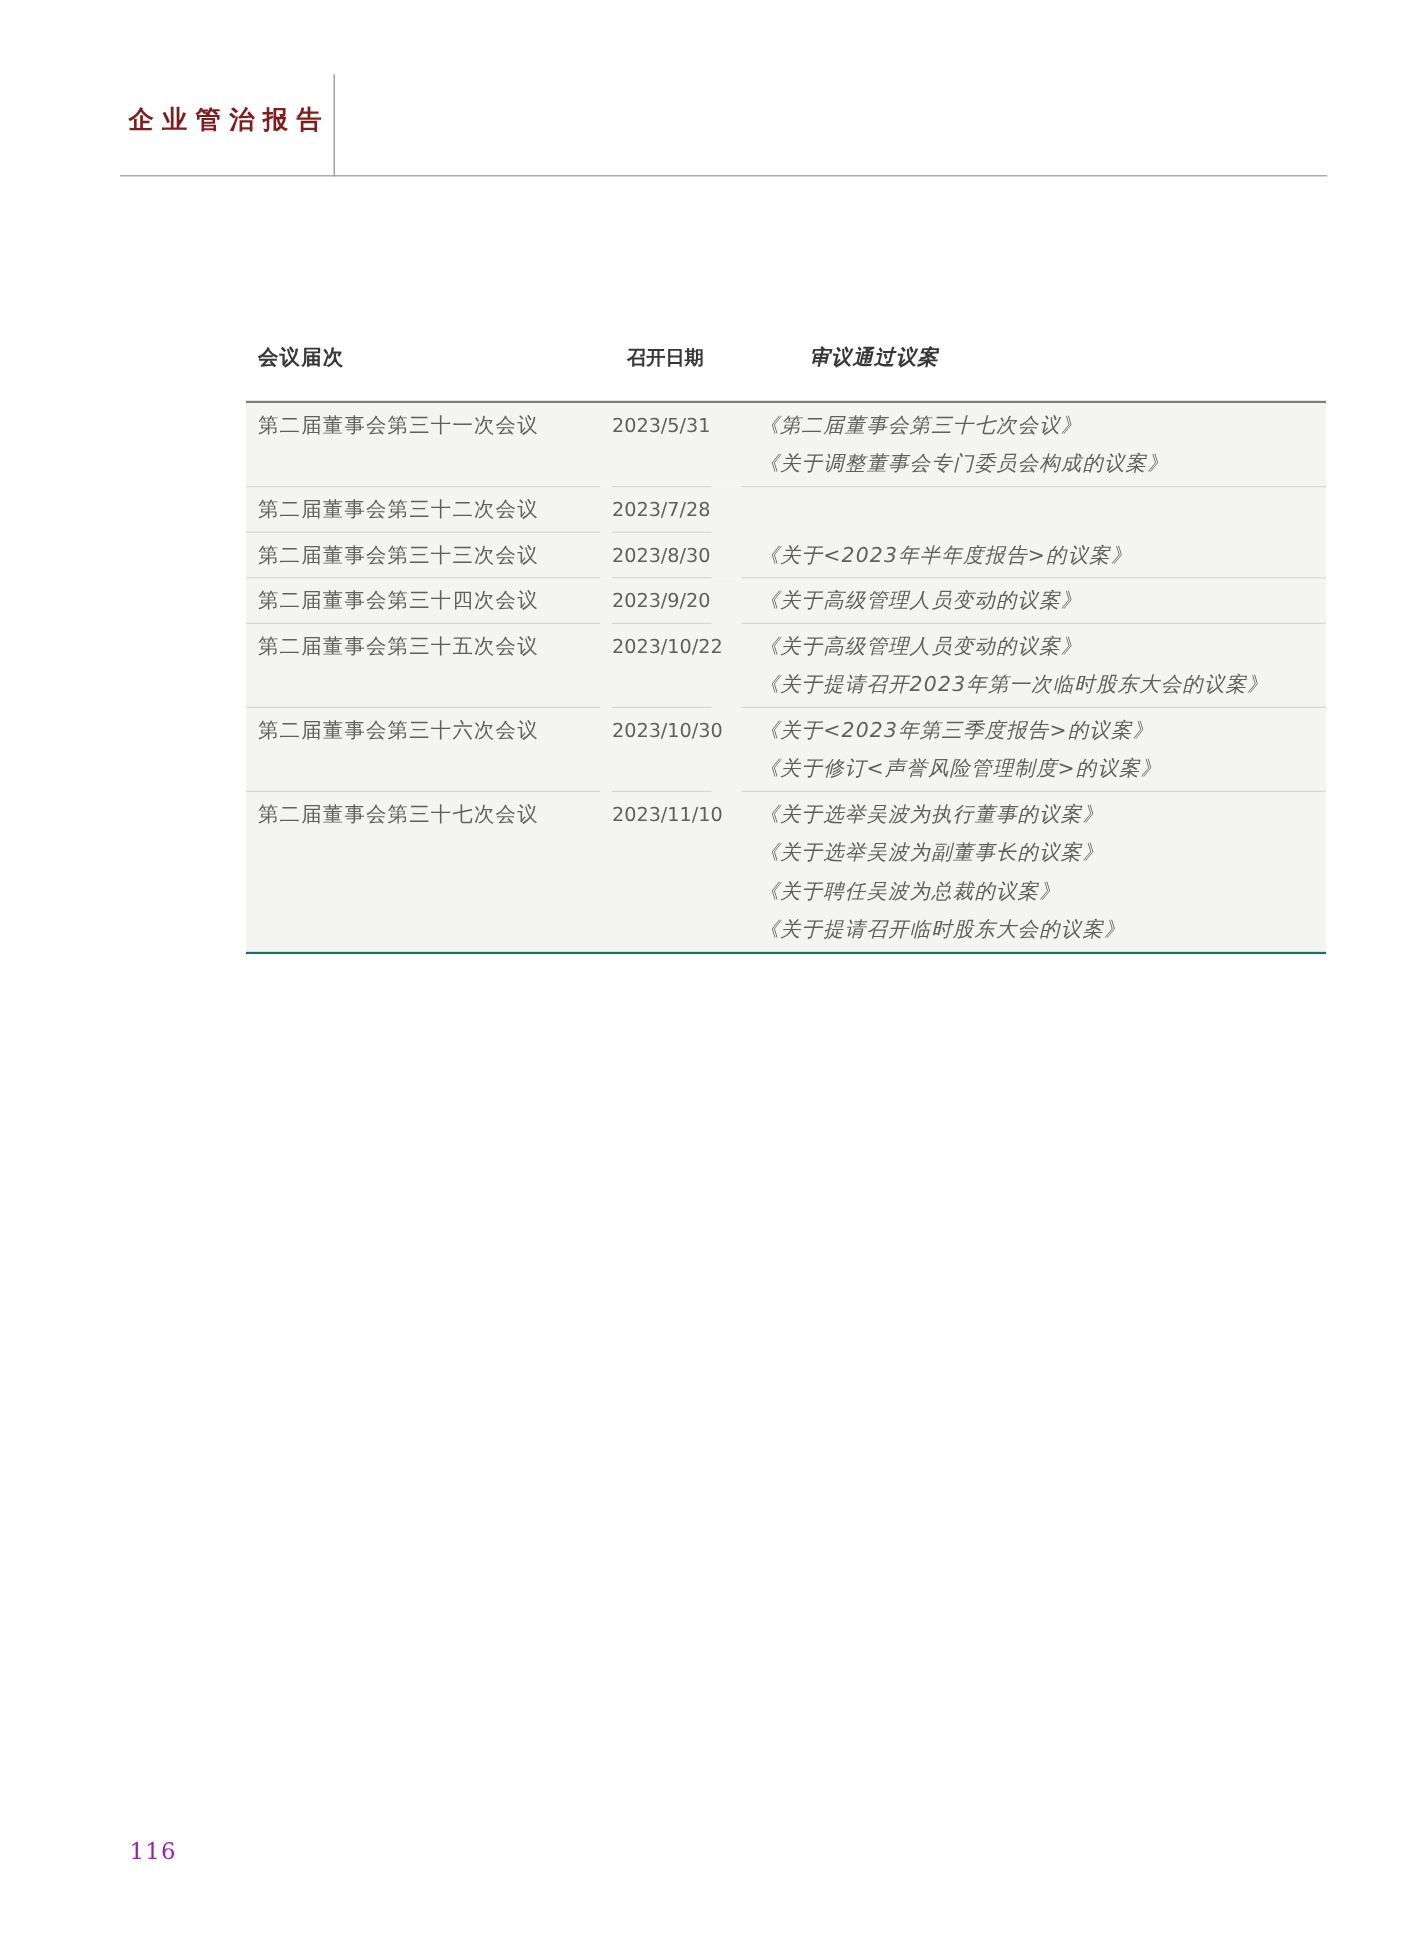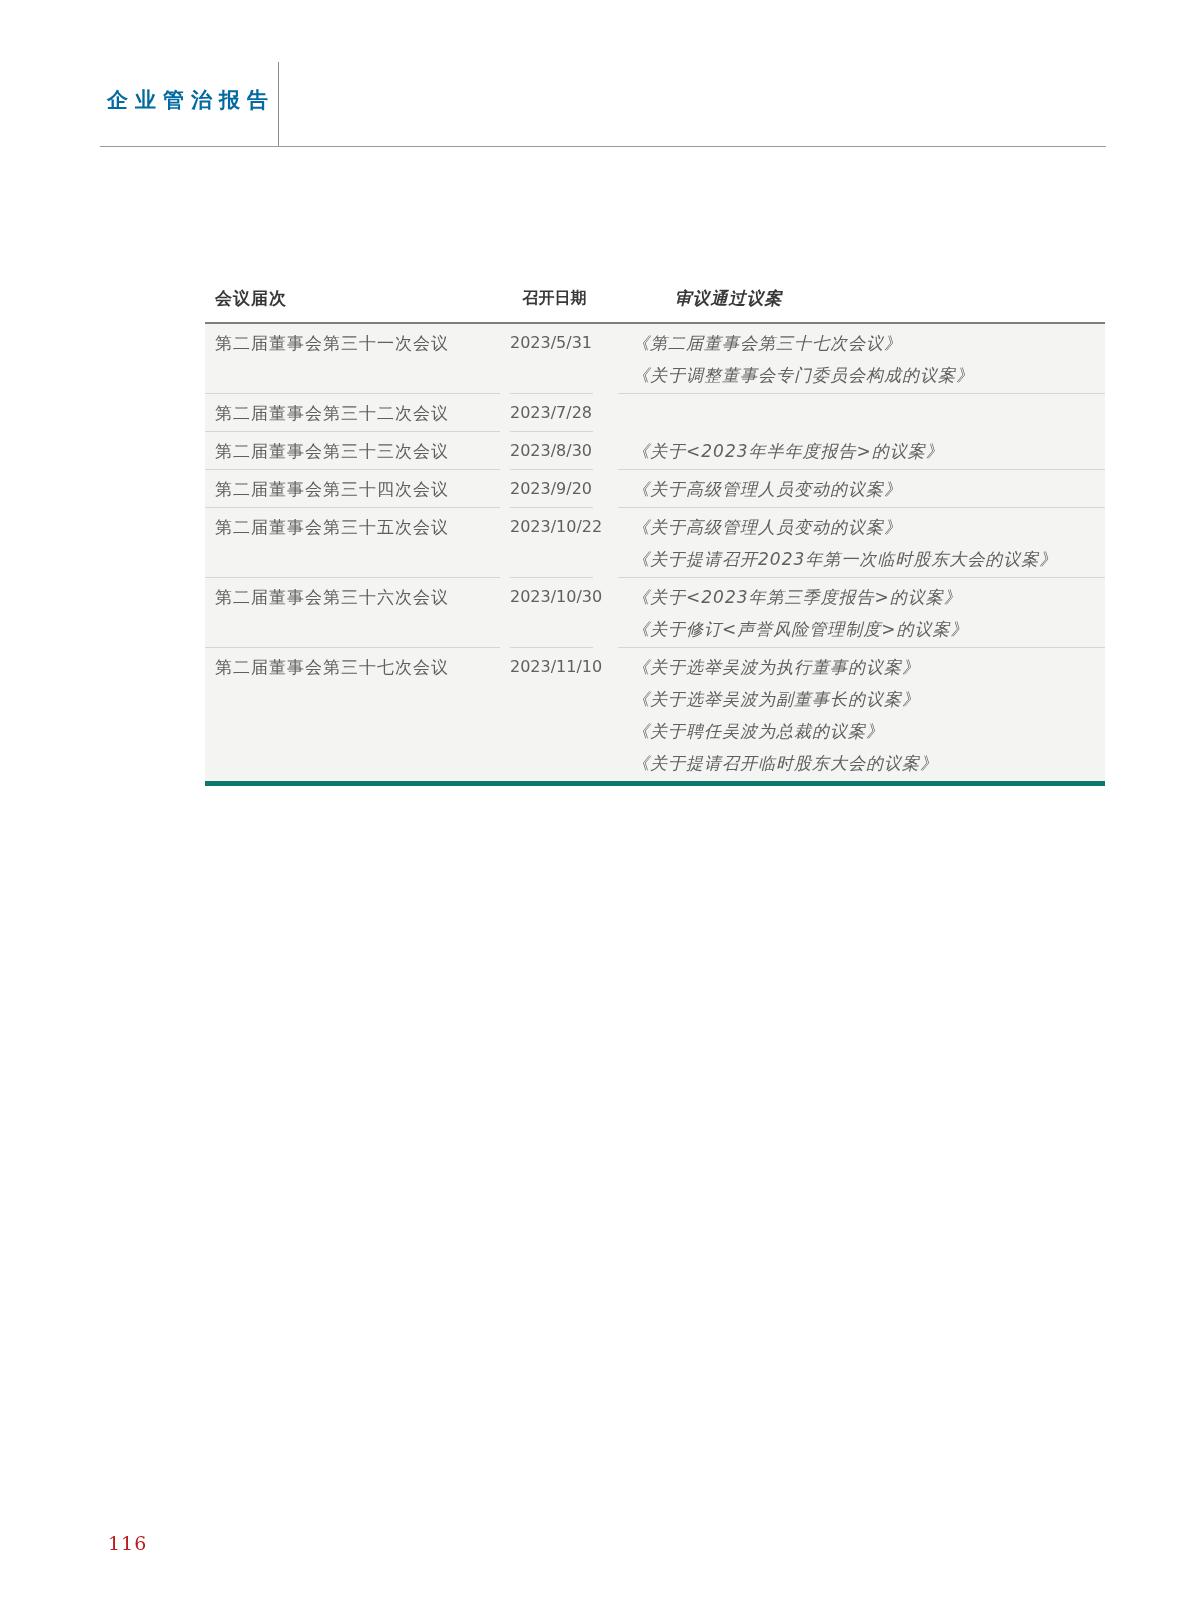--- a/index.html
+++ b/index.html
@@ -8,65 +8,65 @@
     width:1190px;height:1615px;
     background:#ffffff;
     margin:0 auto;
     font-family:"DejaVu Sans","Liberation Sans",sans-serif;
     overflow:hidden;
   }
   
   .doc-title{
     position:absolute;left:107px;top:86px;
     font-family:"DejaVu Serif","Liberation Serif",serif;
-    font-size:21px;color:#0369a1;letter-spacing:7px;
+    font-size:21px;color:#7f1d1d;letter-spacing:7px;
     font-weight:600;
   }
   .v-rule{
     position:absolute;left:278px;top:62px;
     width:1px;height:85px;background:#8c8c8c;
   }
   .h-rule{
     position:absolute;left:100px;top:146px;
     width:1006px;height:1px;background:#9a9a9a;
   }
   
   .meeting-table{
     position:absolute;left:205px;top:278px;width:900px;
     font-size:17px;letter-spacing:1px;color:#5f5f5f;
   }
   .thead{
     display:flex;
-    padding:8px 0 12px 0;
+    padding:8px 0 24px 0;
     line-height:24px;
     font-weight:bold;color:#383838;gap:20px;
   }
   .head-rule{height:2px;background:#7d7d7d;}
-  .tbody{border-bottom:5px solid #0f766e;}
+  .tbody{border-bottom:2px solid #0f766e;}
   .row{display:flex;background:#f4f4f3;}
   .c1{width:295px;box-sizing:border-box;padding-left:10px;}
   .g1{width:10px;}
   .c2{width:83px;box-sizing:border-box;}
   .g2{width:25px;}
   .c3{width:487px;box-sizing:border-box;padding-left:14px;padding-right:18px;font-style:italic;}
   .row .c1,.row .c2,.row .c3{
     padding-top:3px;padding-bottom:2px;line-height:32px;
   }
   .row:not(:last-child) .c1,
   .row:not(:last-child) .c2,
   .row:not(:last-child) .c3{
     border-bottom:1px solid #d6d6d5;
   }
   .c2{font-size:16px;letter-spacing:0;}
   .resolution{overflow-wrap:anywhere;}
   
   .page-number{
     position:absolute;left:108px;top:1532px;
     font-family:"DejaVu Serif","Liberation Serif",serif;
-    font-size:19px;color:#b91c1c;letter-spacing:1px;
+    font-size:19px;color:#a21caf;letter-spacing:1px;
   }
 </style>
 </head>
 <body>
 
 <div class="page">
 
   <div class="doc-title">企业管治报告</div>
   <div class="v-rule"></div>
   <div class="h-rule"></div>

